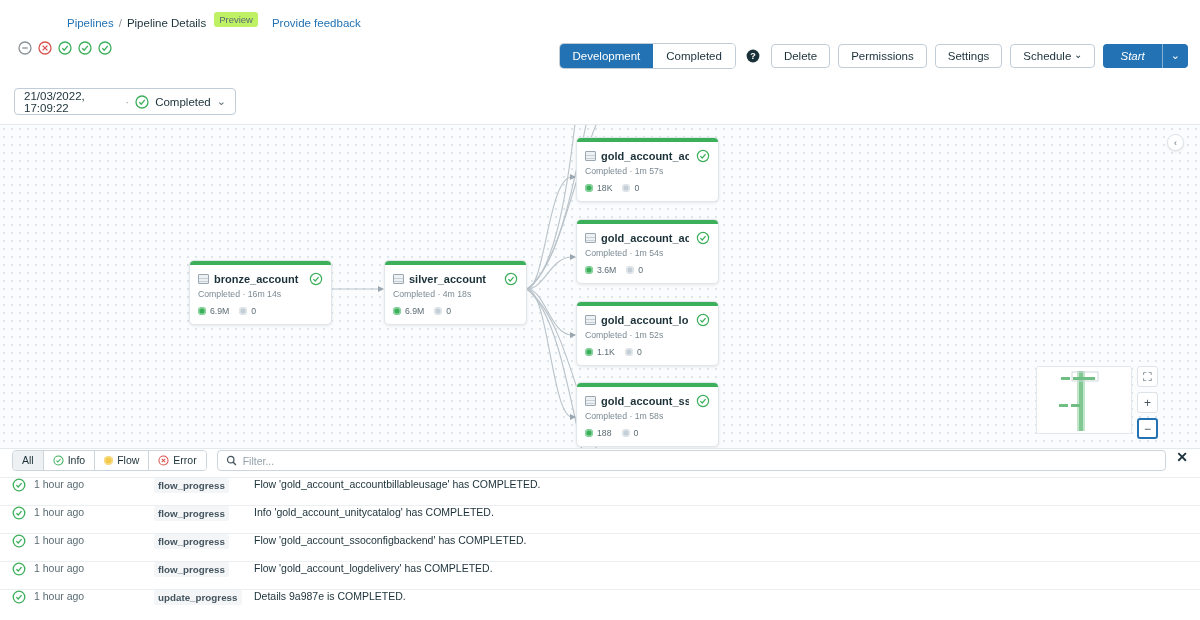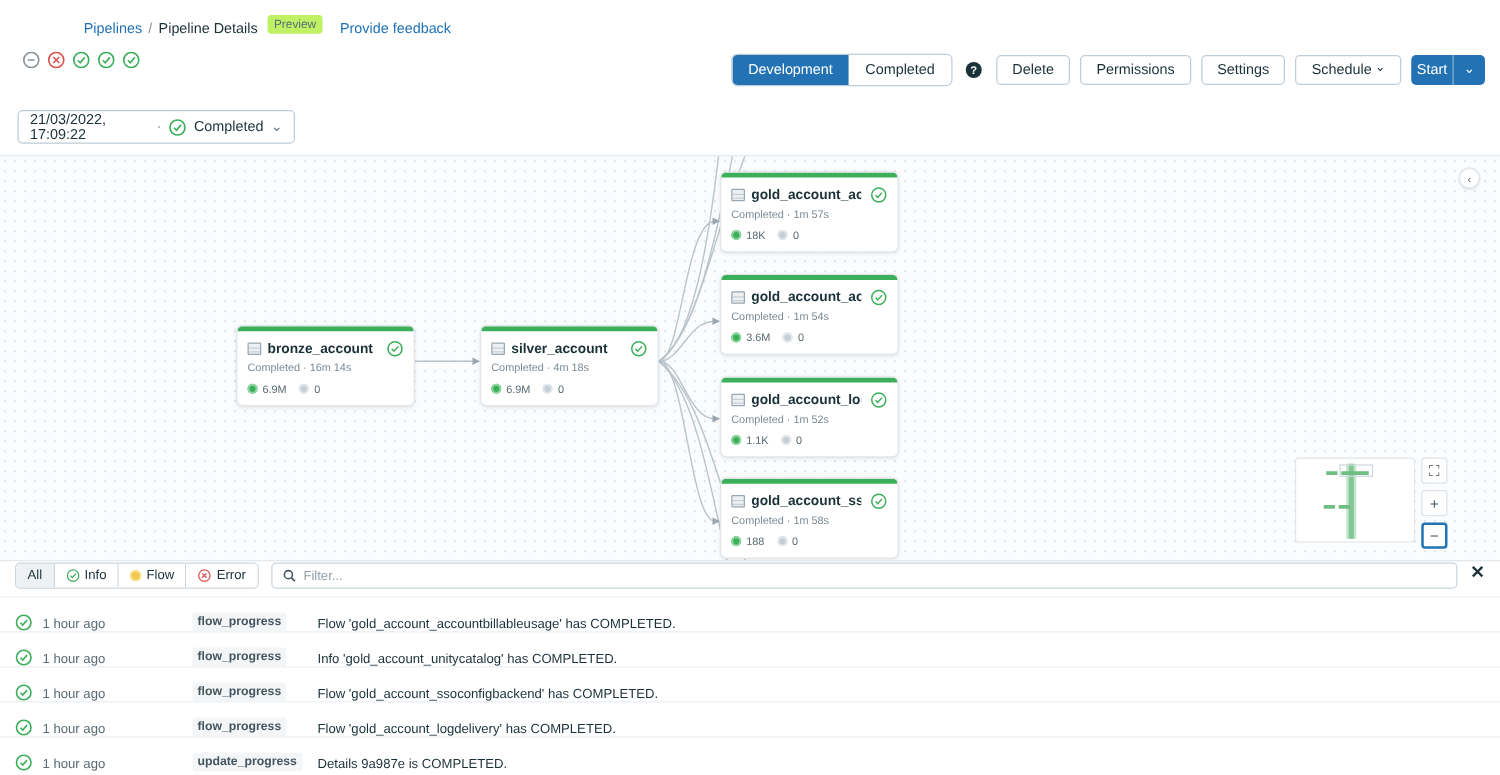--- a/index.html
+++ b/index.html
@@ -59,21 +59,21 @@
     font-size: 11.5px; height: 24px; line-height: 22px; padding: 0 12px;
     background: #fff; border: 1px solid #c0cdd8; border-radius: 4px;
     color: #1b3139; cursor: pointer; font-family: inherit; white-space: nowrap;
   }
   .btn.caret::after { content: " ⌄"; font-size: 10px; position: relative; top: -2px; }
   .btn-primary {
     display: flex; align-items: stretch; background: #2272b4; border-radius: 4px;
     overflow: hidden; cursor: pointer;
   }
   .btn-primary .label {
-    color: #fff; font-size: 11.5px; padding: 0 4px; height: 24px; line-height: 24px;
+    color: #fff; font-size: 11.5px; padding: 0 17px; height: 24px; line-height: 24px; font-style: italic;
   }
   .btn-primary .divider { width: 1px; background: rgba(255,255,255,.45); }
   .btn-primary .arrow {
     color: #fff; font-size: 11px; padding: 0 8px; height: 24px; line-height: 22px;
   }
 
   
   .run-select {
     position: absolute; left: 14px; top: 88px;
     width: 222px; height: 27px;
@@ -173,21 +173,21 @@
   }
   .searchbox input::placeholder { color: #93a1a9; }
   .close-x {
     margin-left: 10px; font-size: 14px; color: #1b3139; cursor: pointer;
     font-weight: 700; line-height: 1;
   }
 
   
   .logtable { position: absolute; left: 0; top: 477px; width: 1200px; }
   .logrow {
-    display: flex; align-items: flex-end; height: 28px;
+    display: flex; align-items: flex-start; height: 28px;
     border-top: 1px solid #eceff2; padding: 0 12px; font-size: 10.5px;
   }
   .logrow .c-ic { width: 22px; flex: 0 0 22px; }
   .logrow .c-time { width: 120px; flex: 0 0 120px; color: #5a6b73; }
   .logrow .c-type {
     width: 100px; flex: 0 0 100px; font-size: 9.8px; font-weight: 700;
     color: #44555f; background: #f3f5f7; border-radius: 2px;
     padding: 2px 4px; display: inline-block; width: auto; max-width: 100px;
     margin-right: 10px;
   }

